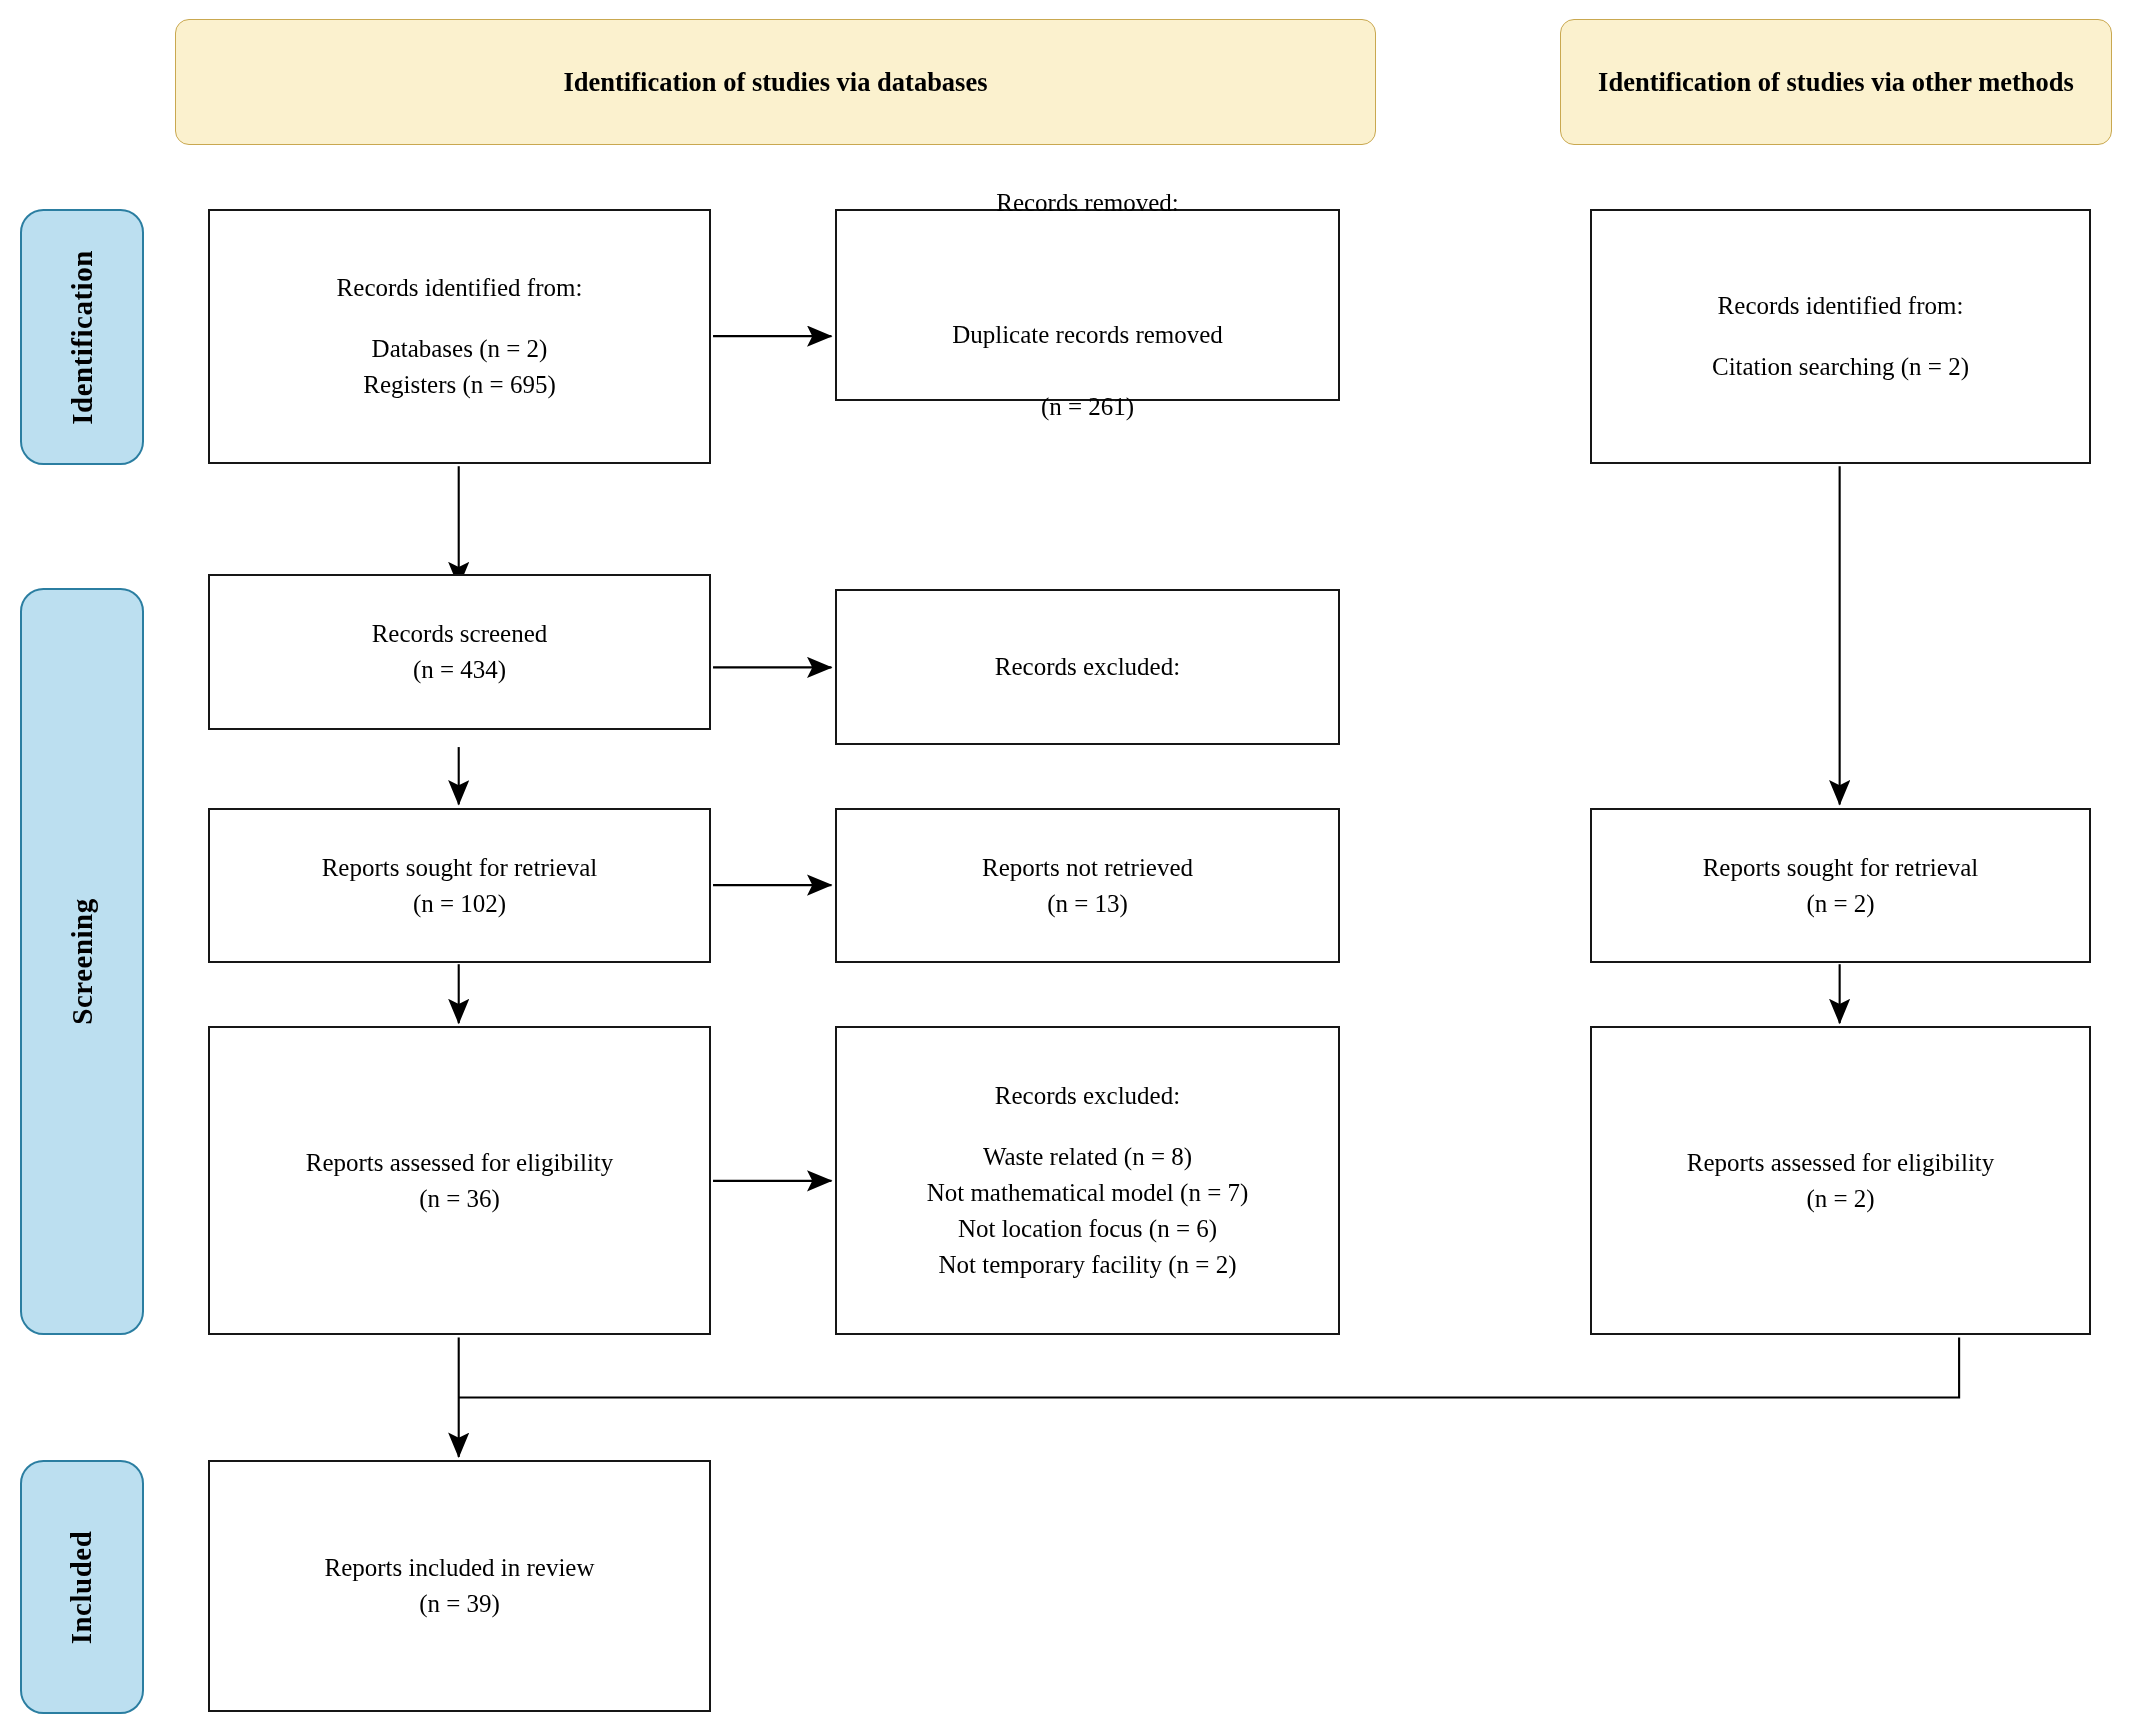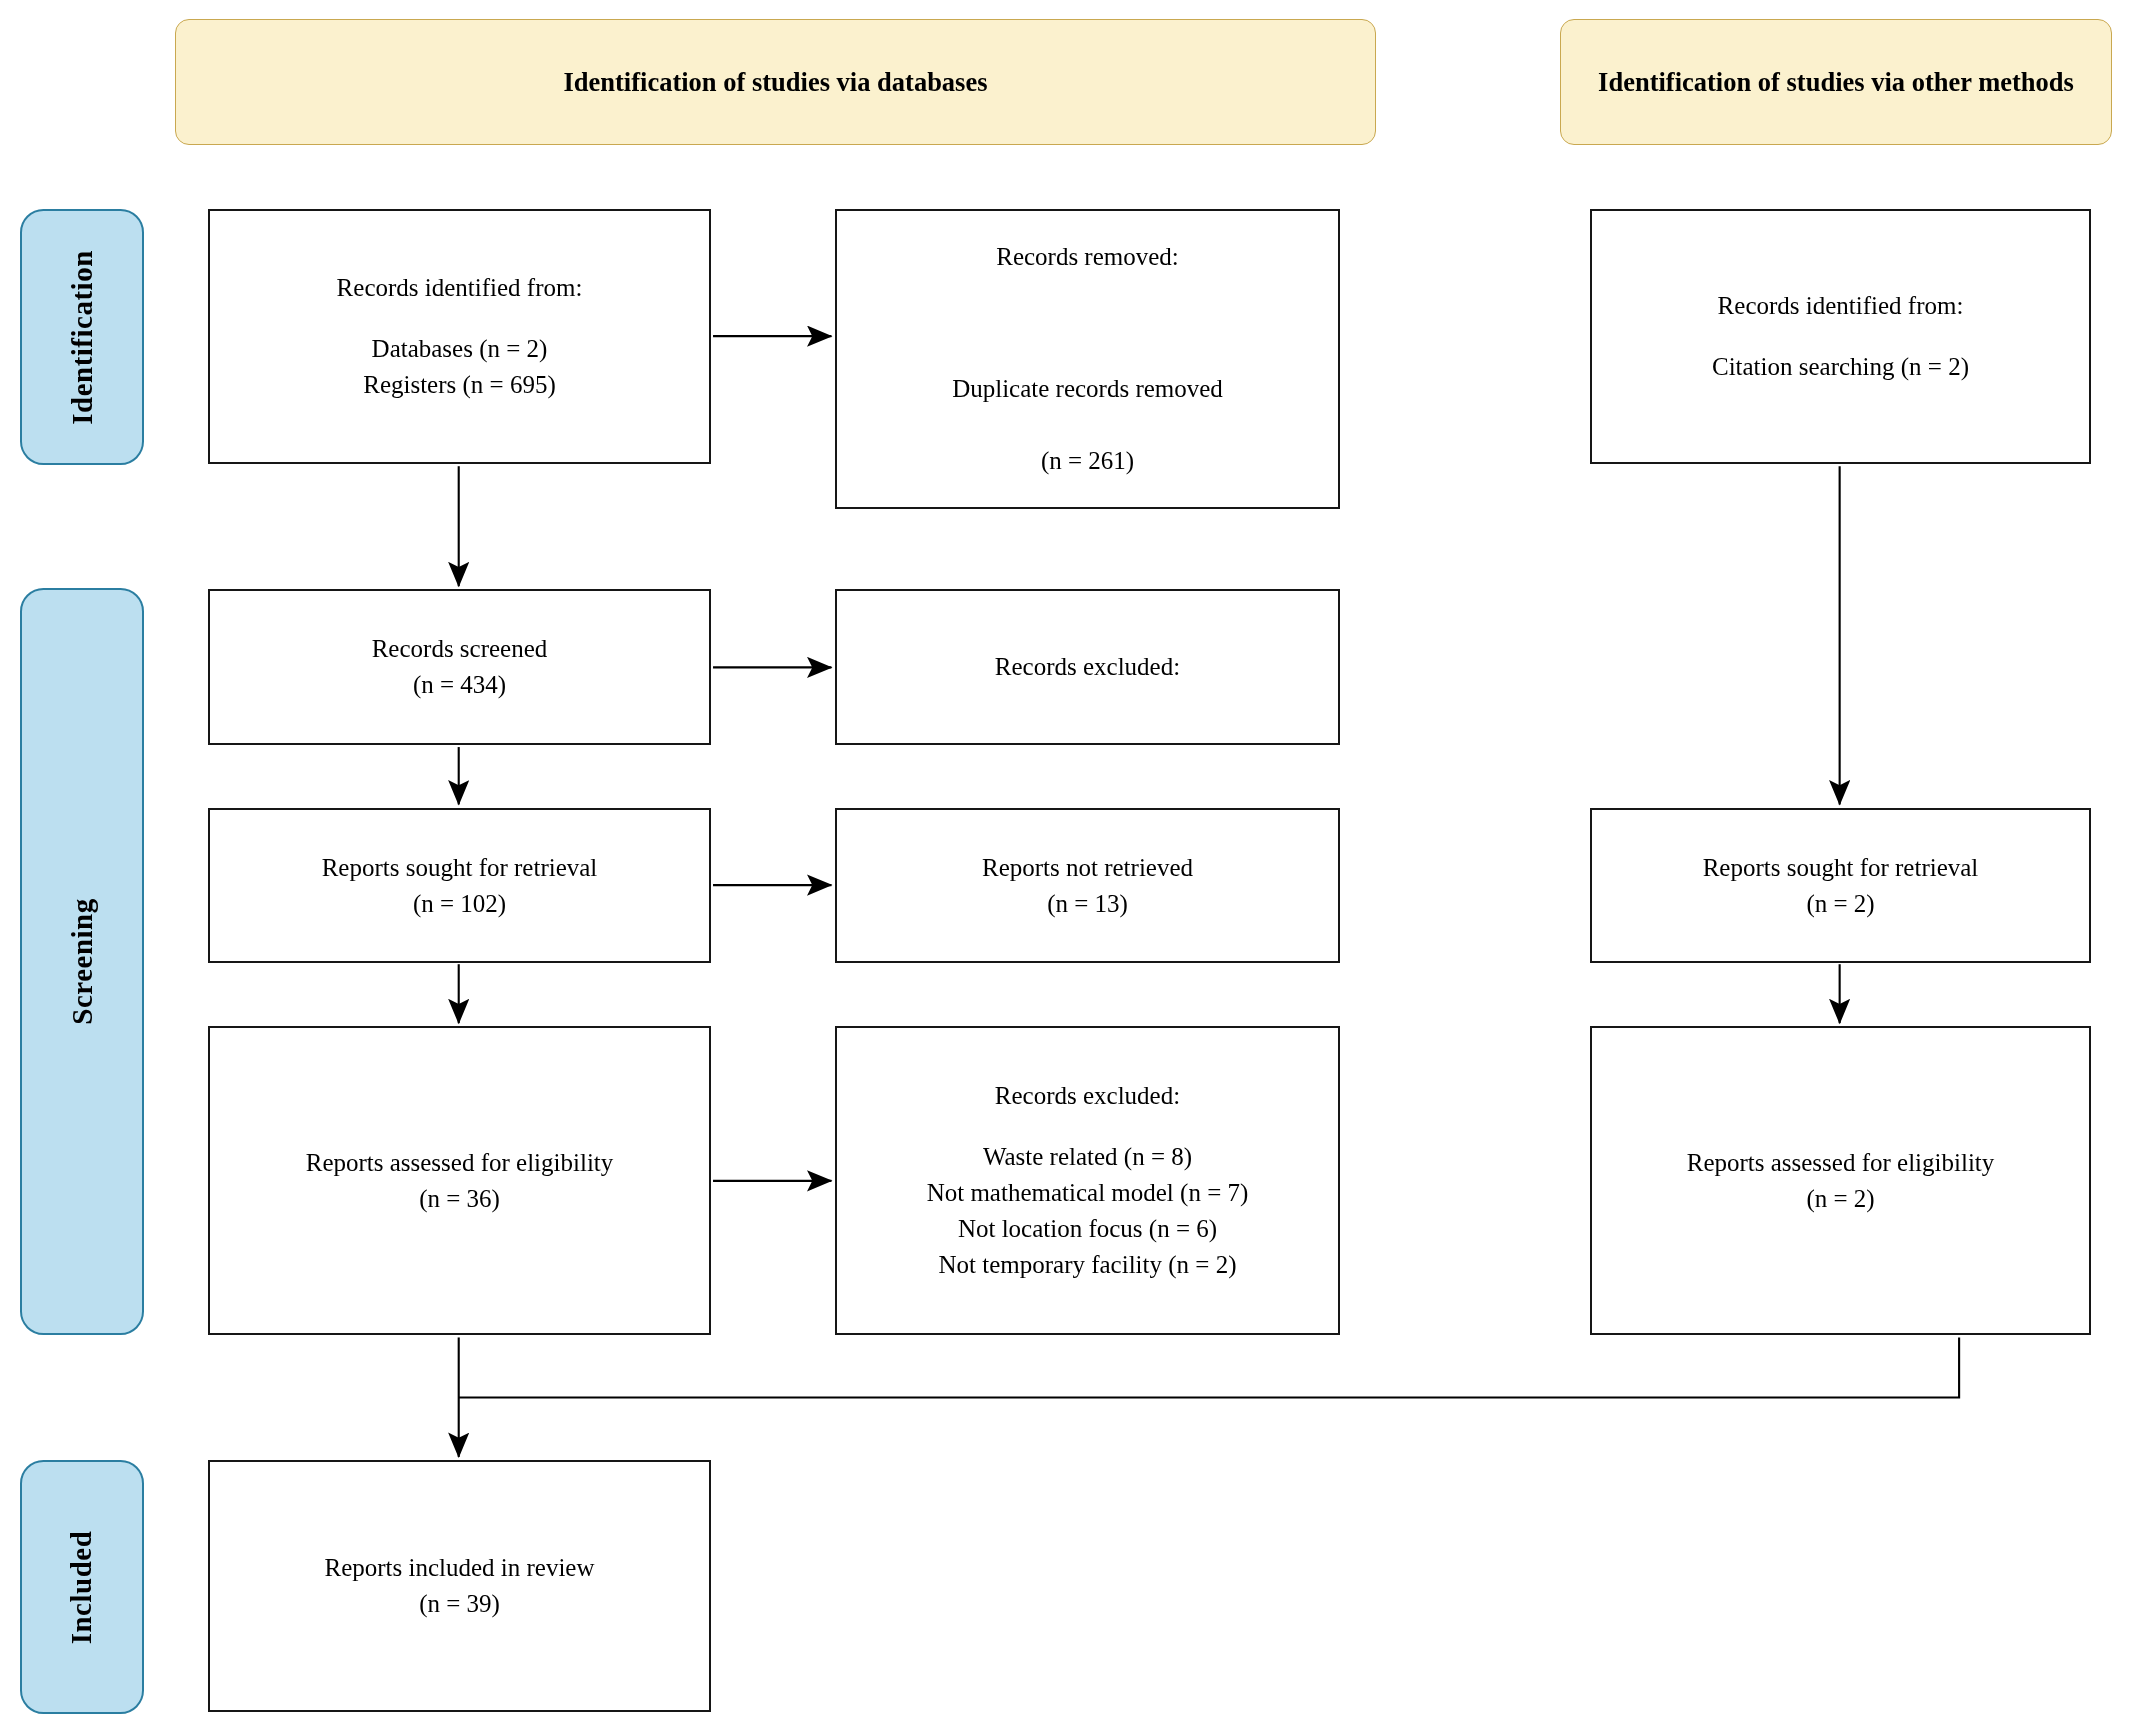--- a/index.html
+++ b/index.html
@@ -34,23 +34,23 @@
   .node{
     position:absolute;background:#ffffff;border:2.1px solid #161616;box-sizing:border-box;
     display:flex;flex-direction:column;align-items:center;justify-content:center;
     text-align:center;font-size:25px;padding:5.3px 12.7px;
   }
   .line{display:block;line-height:36px;min-height:36px;width:100%;}
   .line.gap{line-height:24.4px;min-height:24.4px;}
 
   
   .b1{left:208px;top:209px;width:503px;height:255px;}
-  .m1{left:835px;top:209px;width:505px;height:300px;gap:36px;}
+  .m1{left:835px;top:209px;width:505px;height:192px;gap:36px;}
   .r1{left:1590px;top:209px;width:501px;height:255px;}
-  .b2{left:208px;top:589px;width:503px;height:156px;}
+  .b2{left:208px;top:574px;width:503px;height:156px;}
   .m2{left:835px;top:589px;width:505px;height:156px;}
   .b3{left:208px;top:808px;width:503px;height:155px;}
   .m3{left:835px;top:808px;width:505px;height:155px;}
   .r2{left:1590px;top:808px;width:501px;height:155px;}
   .b4{left:208px;top:1026px;width:503px;height:309px;}
   .m4{left:835px;top:1026px;width:505px;height:309px;}
   .r3{left:1590px;top:1026px;width:501px;height:309px;}
   .b5{left:208px;top:1460px;width:503px;height:252px;}
 
   svg.arrows{position:absolute;left:0;top:0;pointer-events:none;}

